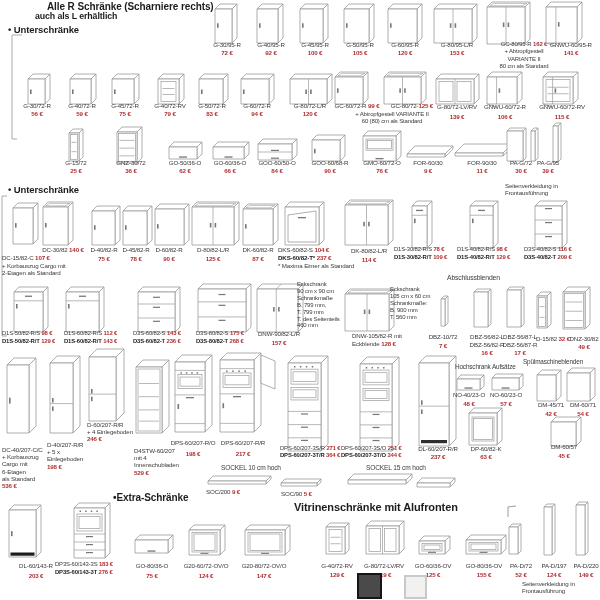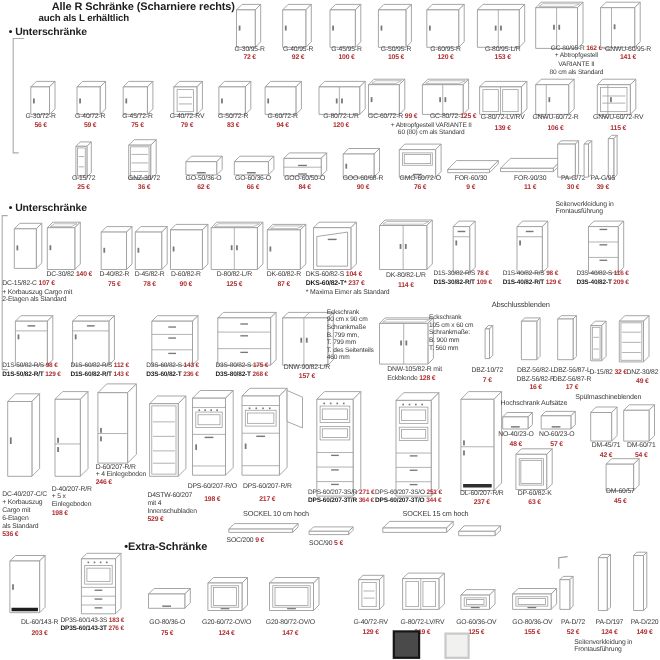--- a/index.html
+++ b/index.html
@@ -20,20 +20,21 @@
 <div id="page">
   <svg width="600" height="600" style="position:absolute;left:0;top:0">
     <polyline points="22,35 12,35 12,139 17,139" fill="none" stroke="#aaaaaa" stroke-width="1"></polyline>
     <polyline points="7,196 2,196 2,336 7,336" fill="none" stroke="#aaaaaa" stroke-width="1"></polyline>
   </svg>
   <div class="hdr" style="left:47px;top:1px;font-size:10px">Alle R Schränke (Scharniere rechts)</div>
   <div class="hdr" style="left:35px;top:11px;font-size:8.8px">auch als L erhältlich</div>
   <div class="hdr" style="left:8px;top:24px;font-size:9.5px">• Unterschränke</div>
   <div class="hdr" style="left:8px;top:184px;font-size:9.5px">• Unterschränke</div>
   <div class="hdr" style="left:113px;top:492px;font-size:10px">•Extra-Schränke</div>
+  <div class="hdr" style="left:294px;top:501px;font-size:11px">Vitrinenschränke mit Alufronten</div>
 <div class="it" style="left: 215px; top: 4px;"><svg width="24" height="41">
         <polygon points="0,5 5,0 22,0 17,5" fill="#fff" stroke="#9b9b9b" stroke-width="0.8"></polygon>
         <polygon points="17,5 22,0 22,34 17,39" fill="#fff" stroke="#9b9b9b" stroke-width="0.8"></polygon>
         <polygon points="0,5 17,5 17,39 0,39" fill="#fff" stroke="#9b9b9b" stroke-width="0.8"></polygon>
         <rect x="2" y="19.28" width="1.6" height="4.5" fill="#777" stroke="none" stroke-width="0.7"></rect>
       </svg></div>
     <div class="t ctr" style="left: 227px; top: 41px; font-size: 6.2px; line-height: 8px;">
       <div><span class="k">G-30/95-R</span></div>
       <div><span class="r">72 €</span></div>
     </div>

